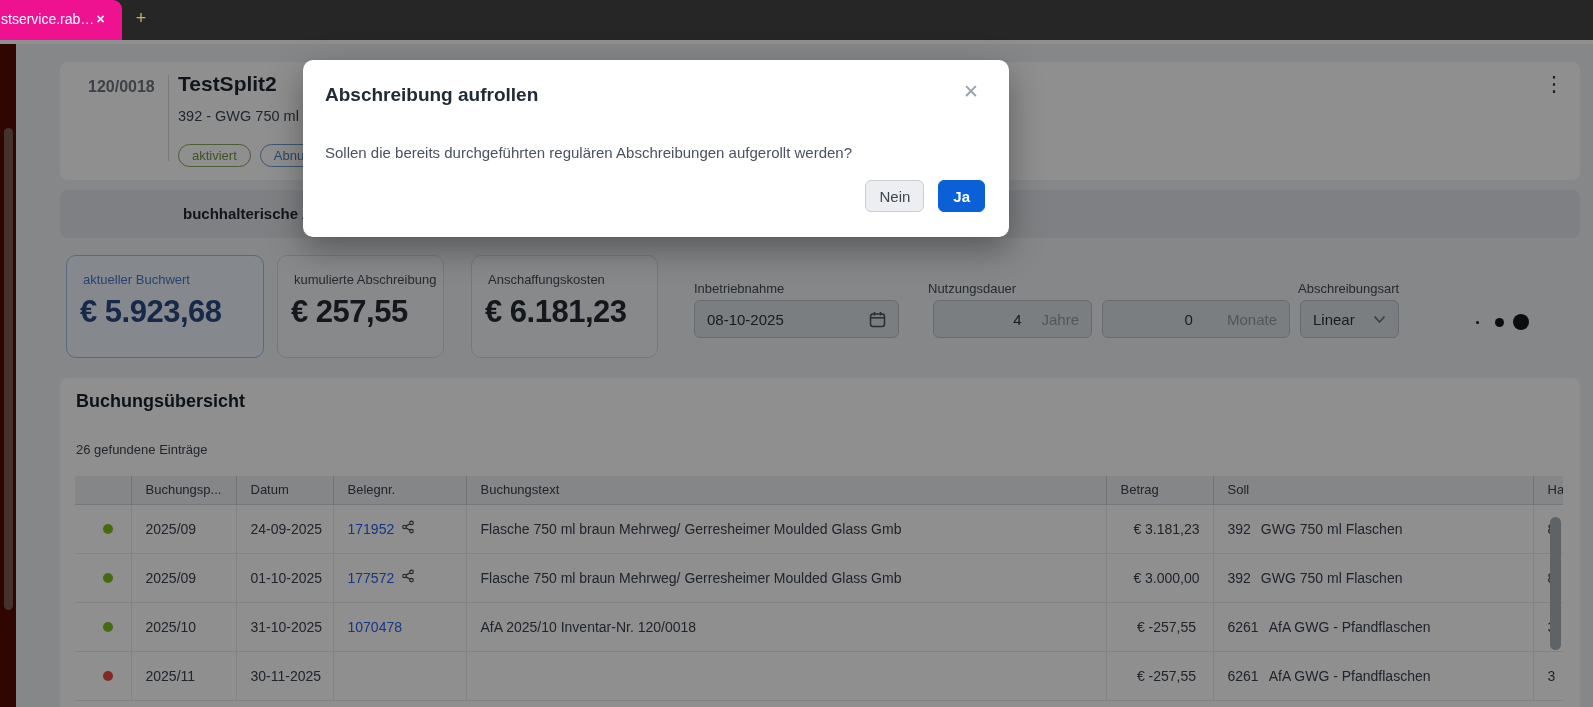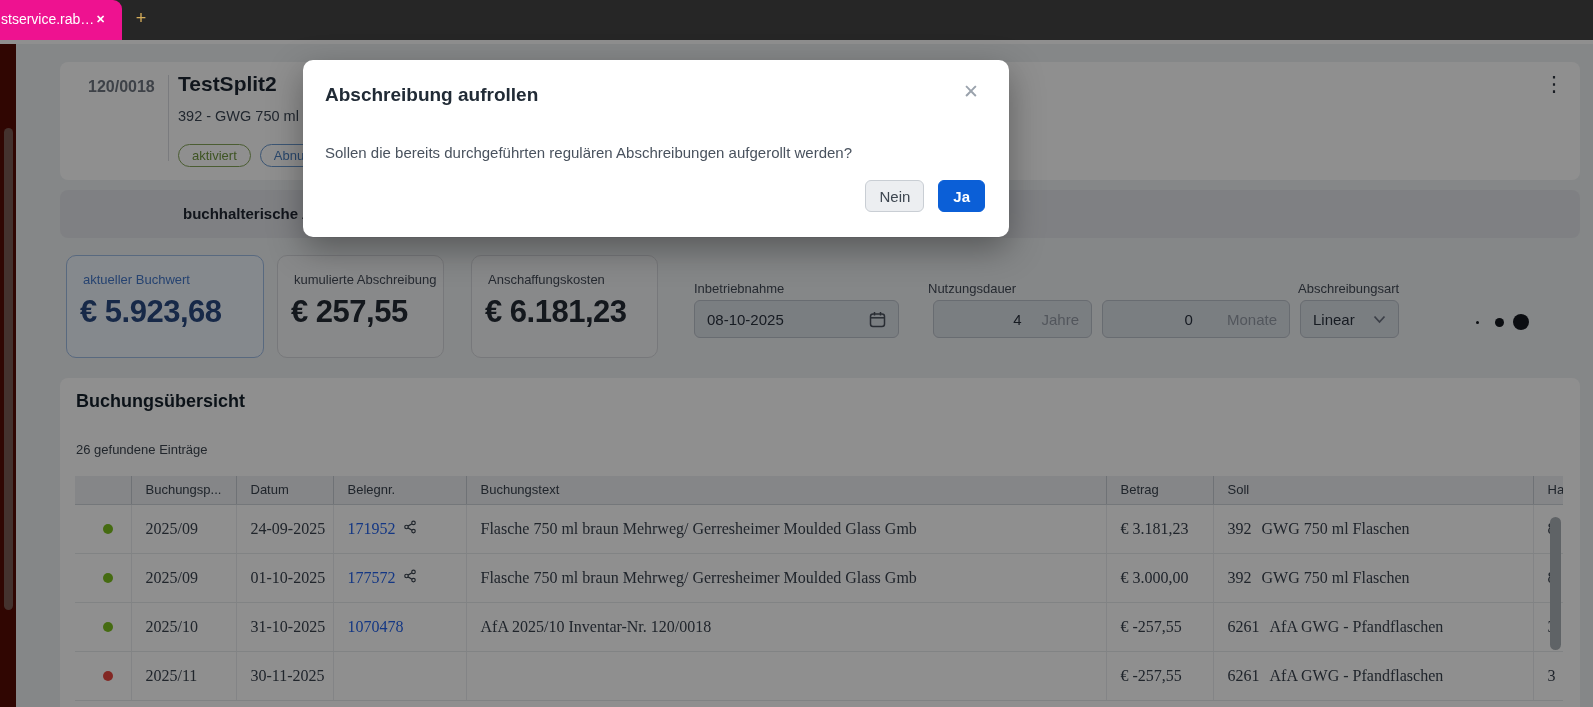--- a/index.html
+++ b/index.html
@@ -65,25 +65,25 @@
 
   
   .panel { position:absolute; left:60px; top:334px; width:1520px; height:329px; background:#fff; border-radius:8px 8px 0 0; overflow:hidden; }
   .panel-title { position:absolute; left:16px; top:13px; font-size:18px; font-weight:bold; color:#15202b; }
   .panel-count { position:absolute; left:16px; top:64px; font-size:13px; color:#3d4650; }
 
   table.booking { position:absolute; left:15px; top:98px; width:1488px; border-collapse:collapse; table-layout:fixed; }
   table.booking th { height:28px; background:#edeff2; font-size:13px; font-weight:normal; color:#39424e; text-align:left;
                      padding:0 0 0 14px; border-right:1px solid #c6ccd2; border-bottom:1px solid #cfd4da; white-space:nowrap; overflow:hidden; }
   table.booking th:last-child { border-right:none; }
-  table.booking td { height:49px; font-size:16px; color:#39424e; padding:0 0 0 14px; border-right:1px solid #eaecef;
-                     border-bottom:1px solid #e7e9ec; white-space:nowrap; overflow:hidden;font-family:Liberation Serif, serif; }
+  table.booking td { height:49px; font-size:14px; color:#39424e; padding:0 0 0 14px; border-right:1px solid #eaecef;
+                     border-bottom:1px solid #e7e9ec; white-space:nowrap; overflow:hidden; }
   table.booking td:last-child { border-right:none; }
   td.c-betrag, th.c-betrag { padding-right:12px; }
-  td.c-betrag { text-align:left; color:#242c37; }
+  td.c-betrag { text-align:center; color:#242c37; }
   .dot { display:inline-block; width:10px; height:10px; border-radius:50%; margin-left:14px; }
   .dot.green { background:#7cbf1f; }
   .dot.red { background:#e8473f; }
   td.c-status { padding-left:0; }
   .beleg-link { color:#2563eb; text-decoration:none; cursor:pointer; }
   .beleg-wrap { display:inline-flex; align-items:center; gap:7px; }
   .soll-nr { margin-right:10px; }
   .vscroll-thumb { position:absolute; left:1490px; top:139px; width:11px; height:133px; background:#aab0b6; border-radius:6px; }
 
   

